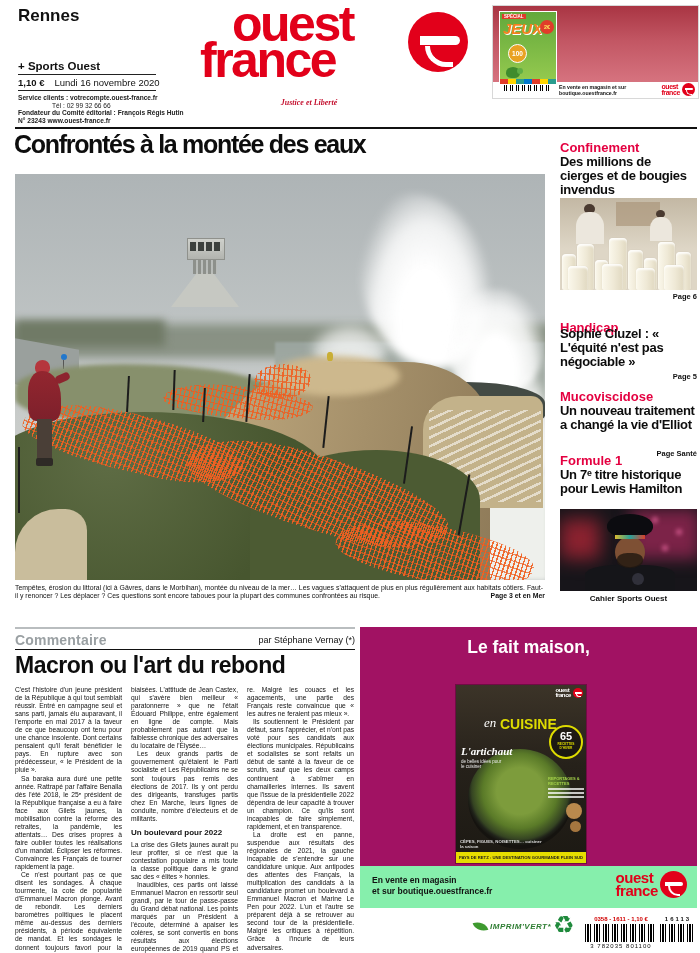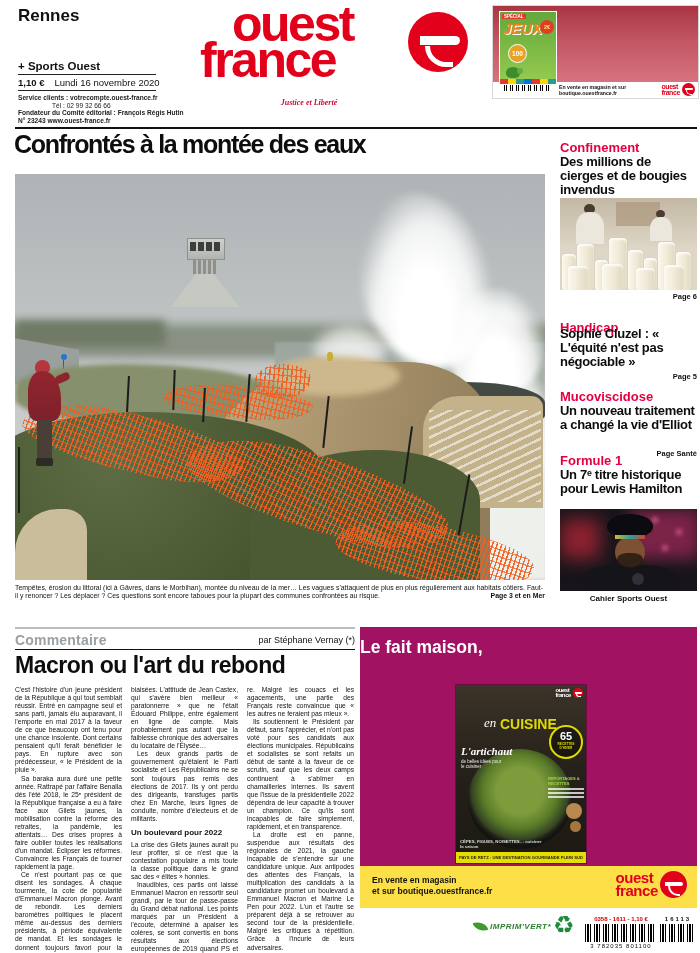--- a/index.html
+++ b/index.html
@@ -168,21 +168,21 @@
   .comm-rule{border-top:1.5px solid #111;margin-top:2px;}
   .comm-title{font-size:23px;font-weight:700;letter-spacing:-.5px;margin:2px 0 7px;color:#0d0d0d;}
   .comm-cols{display:flex;gap:9px;}
   .ccol{width:107px;font-size:6.7px;line-height:8.05px;text-align:justify;}
   .cp{margin:0;}
   .cp+.cp{text-indent:6px;}
   .csub{font-size:8px;font-weight:700;margin:6px 0 4px;}
 
   
   .bot-ad{left:360px;top:627px;width:337px;height:281px;background:#a11263;}
-  .ba-head{position:absolute;left:0;right:0;top:10px;text-align:left;color:#fff;
+  .ba-head{position:absolute;left:0;right:0;top:10px;text-align:center;color:#fff;
            font-size:17.5px;line-height:20px;font-weight:700;}
   .ba-cover{position:absolute;left:96px;top:58px;width:130px;height:178px;overflow:hidden;
             background:linear-gradient(#3c3428,#26211a 45%,#1c1913);box-shadow:0 0 0 1px rgba(0,0,0,.3);}
   .ba-cover>div{position:absolute;}
   .bc-bowl{left:12px;top:64px;width:104px;height:100px;border-radius:50%;
            background:radial-gradient(circle at 50% 42%,#7d9c3c 0 30%,#5a7a28 48%,#354422 62%,#20231a 66%,#15130f 70%);}
   .bc-onion1{left:110px;top:118px;width:16px;height:16px;border-radius:50%;background:#b9894d;}
   .bc-onion2{left:114px;top:136px;width:11px;height:11px;border-radius:50%;background:#a5763f;}
   .bc-title{left:5px;top:2px;font-size:27px;font-weight:800;letter-spacing:-1px;color:#dedb00;}
   .bc-en{left:28px;top:30px;font-family:"Liberation Serif",serif;font-style:italic;font-size:13px;color:#fff;}
@@ -197,21 +197,21 @@
   .bc-badge span{display:block;color:#dedb00;font-size:3.2px;font-weight:700;}
   .bc-feature{left:5px;top:60px;font-family:"Liberation Serif",serif;font-style:italic;font-weight:700;
               font-size:11px;color:#fff;}
   .bc-fsub{left:5px;top:74px;width:42px;font-size:4.5px;line-height:5.2px;color:#eee;}
   .bc-side{right:2px;top:92px;width:36px;}
   .bc-sidehead{color:#a4d24a;font-size:4px;font-weight:700;line-height:4.6px;}
   .bc-line{height:2px;background:rgba(255,255,255,.75);margin:2px 0;}
   .bc-strip{left:4px;bottom:13px;width:86px;font-size:4.3px;line-height:4.8px;color:#ddd;font-weight:700;}
   .bc-banner{left:0;right:0;bottom:0;height:11px;background:#e6de00;color:#1c1c1c;
              font-size:4.2px;line-height:11px;font-weight:700;text-align:center;}
-  .ba-strip{position:absolute;left:0;right:0;bottom:0;height:42px;background:#fde047;}
+  .ba-strip{position:absolute;left:0;right:0;bottom:0;height:42px;background:#86efac;}
   .ba-foot{position:absolute;left:12px;top:9px;font-size:8.5px;line-height:10.5px;font-weight:700;color:#111;}
   .ba-logo{position:absolute;right:10px;top:5px;}
   .ba-logo .of-word{font-size:15px;}
   .ba-logo .ofc{width:27px;height:27px;}
   .ba-logo .ofc::after{font-size:12px;}
 
   
   .imprim{left:474px;top:921px;display:flex;align-items:center;gap:3px;}
   .leaf{width:13px;height:11px;background:#3e9a2f;border-radius:0 100% 0 100%;transform:rotate(-18deg);}
   .imprim span{font-size:8px;font-weight:800;font-style:italic;color:#2e7d32;letter-spacing:.5px;}

